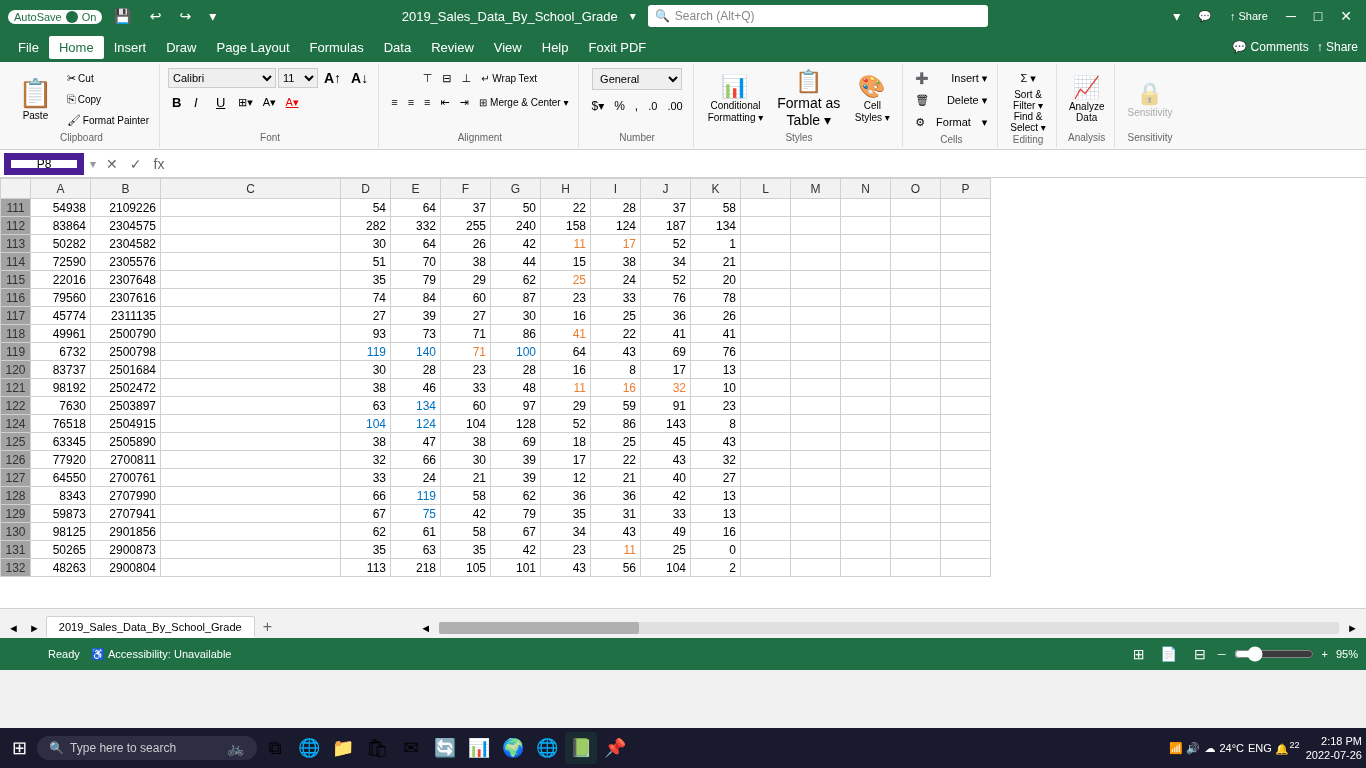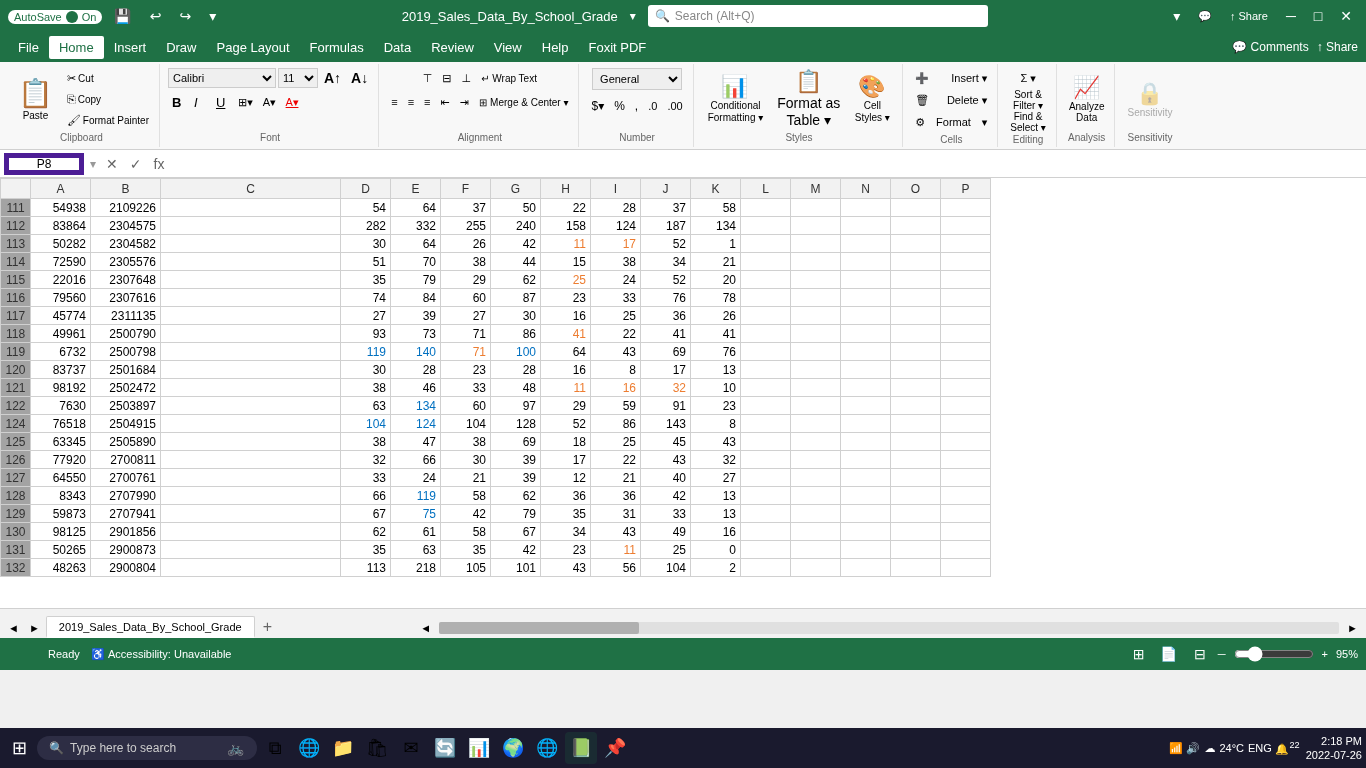--- a/index.html
+++ b/index.html
@@ -160,21 +160,21 @@
       border-bottom: 1px solid #d0d0d0;
       height: 28px;
       display: flex;
       align-items: center;
       padding: 0 4px;
       gap: 4px;
     }
     .cell-ref {
       width: 80px;
       height: 22px;
-      border: 5px solid #4c1d95;
+      border: 7px solid #4c1d95;
       padding: 2px 4px;
       font-size: 12px;
       text-align: center;
     }
     .formula-divider { color: #999; padding: 0 2px; }
     .formula-input { flex: 1; height: 22px; border: none; outline: none; font-size: 12px; padding: 0 4px; }
     .formula-icon-btn { background: none; border: none; cursor: pointer; color: #666; font-size: 14px; padding: 0 4px; }
 
     
     .spreadsheet-container {

